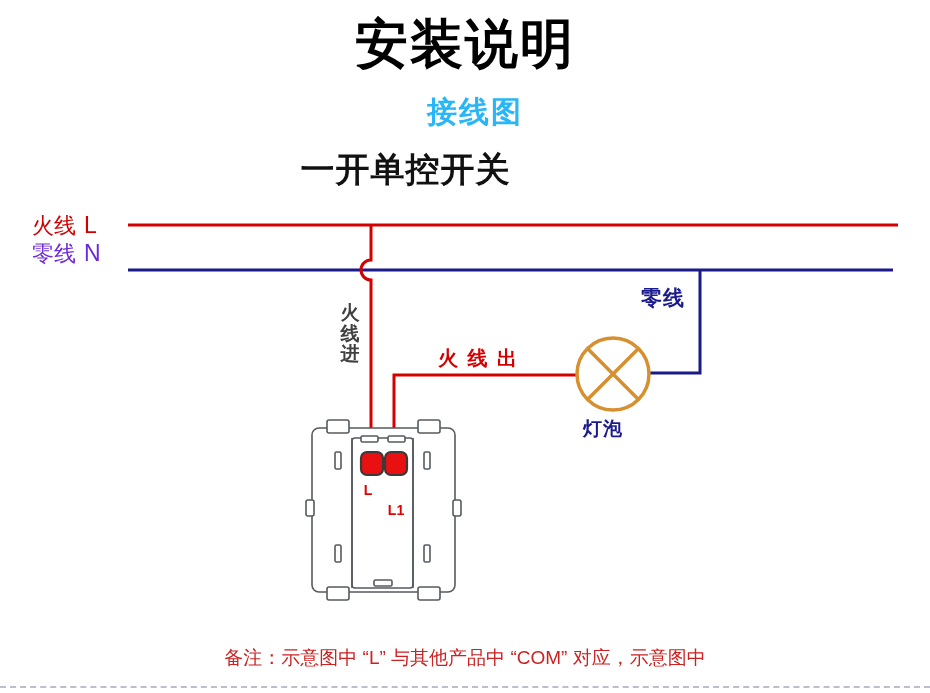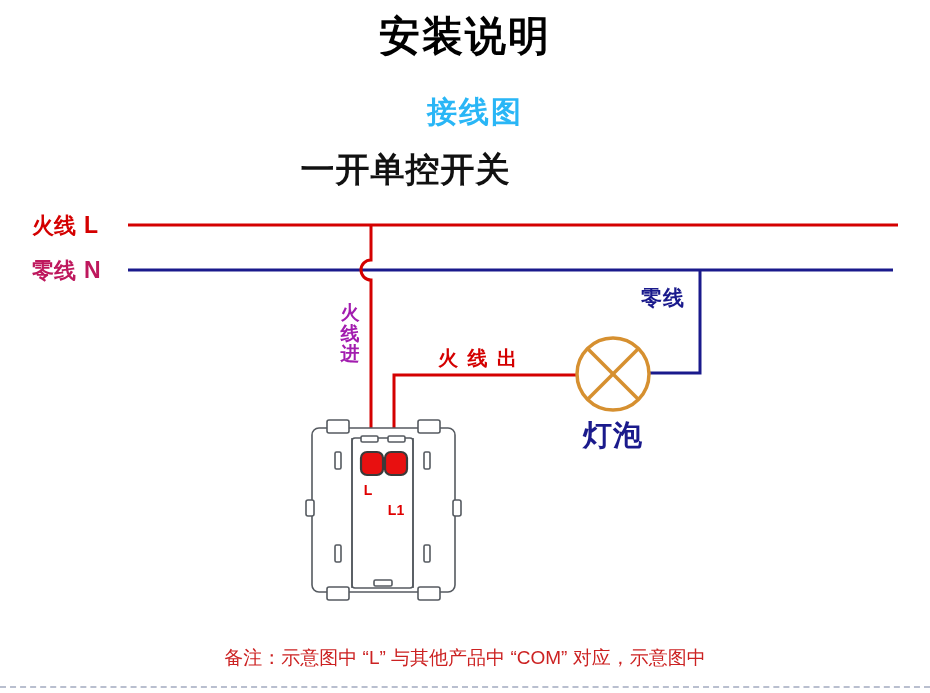--- a/index.html
+++ b/index.html
@@ -17,21 +17,21 @@
     background: #ffffff;
     overflow: hidden;
   }
   
   .title-main {
     position: absolute;
     left: 0;
     top: 14px;
     width: 930px;
     text-align: center;
-    font-size: 41px;
+    font-size: 53px;
     font-weight: bold;
     color: #000000;
     letter-spacing: 2px;
     line-height: 1.12;
   }
   .title-sub {
     position: absolute;
     left: 10px;
     top: 92px;
     width: 930px;
@@ -49,41 +49,41 @@
     text-align: center;
     font-size: 34px;
     font-weight: bold;
     color: #111111;
     letter-spacing: 1px;
   }
   
   .bus-label {
     position: absolute;
     font-size: 22px;
-    font-weight: bold;
+    font-weight: normal;
     white-space: nowrap;
   }
   .bus-label .cn { letter-spacing: 0px; }
   .bus-label .en { font-size: 23px; margin-left: 8px; }
   #label-live {
     left: 32px;
     top: 211px;
     color: #d40000;
   }
   #label-neutral {
     left: 32px;
-    top: 256px;
-    color: #be185d;
+    top: 239px;
+    color: #6d28d9;
   }
   
   .vlabel {
     position: absolute;
     font-size: 19px;
     font-weight: bold;
-    color: #a21caf;
+    color: #404040;
     line-height: 1.08;
     width: 22px;
     text-align: center;
   }
   #label-live-in {
     left: 339px;
     top: 303px;
   }
   
   .hlabel {
@@ -103,21 +103,21 @@
     left: 641px;
     top: 284px;
     color: #1a1a8c;
     letter-spacing: 1px;
     font-size: 21px;
   }
   #label-lamp {
     left: 583px;
     top: 416px;
     color: #1a1a8c;
-    font-size: 29px;
+    font-size: 19px;
     letter-spacing: 1px;
   }
   
   .terminal-label {
     position: absolute;
     font-size: 14px;
     font-weight: bold;
     color: #e00000;
     text-align: center;
     white-space: nowrap;

